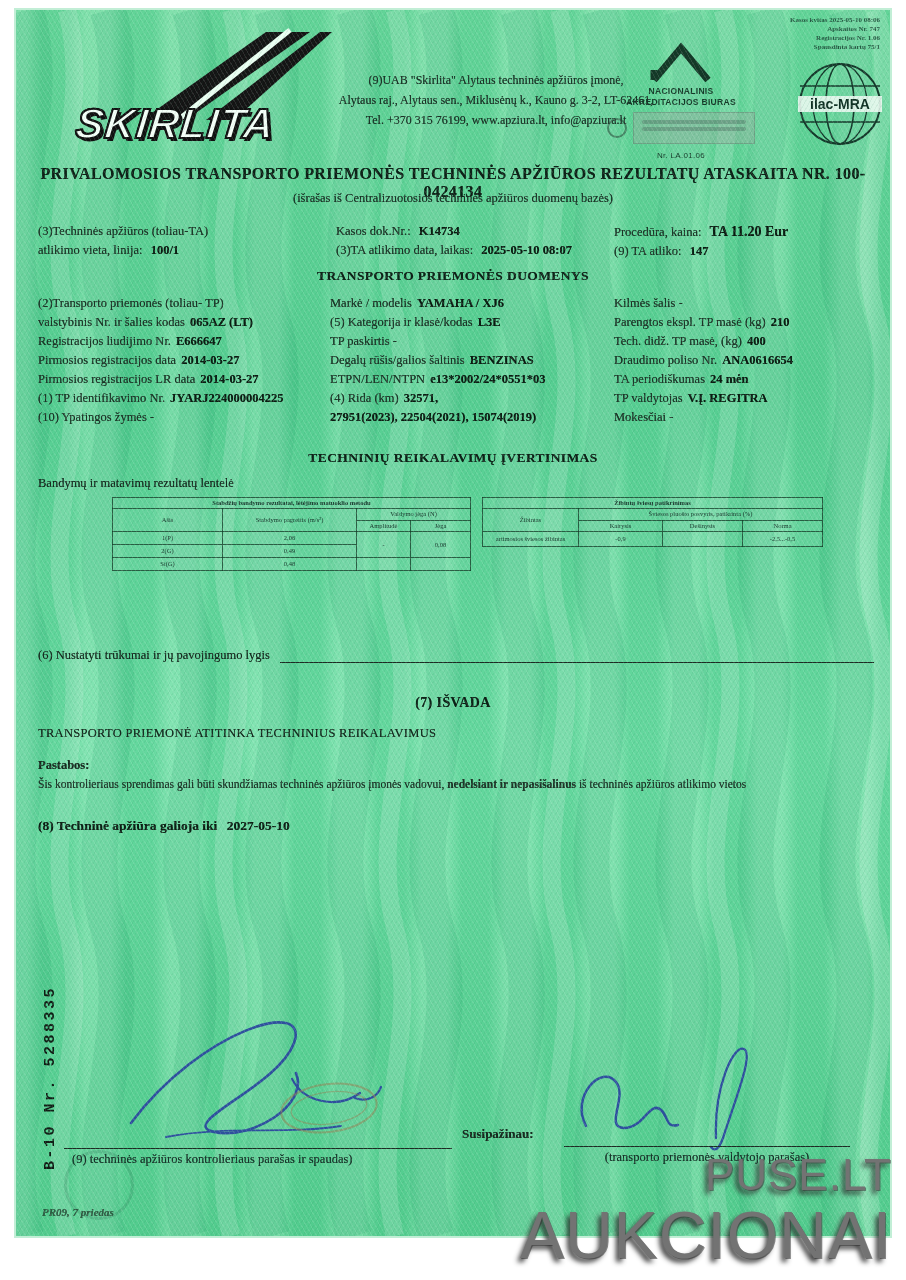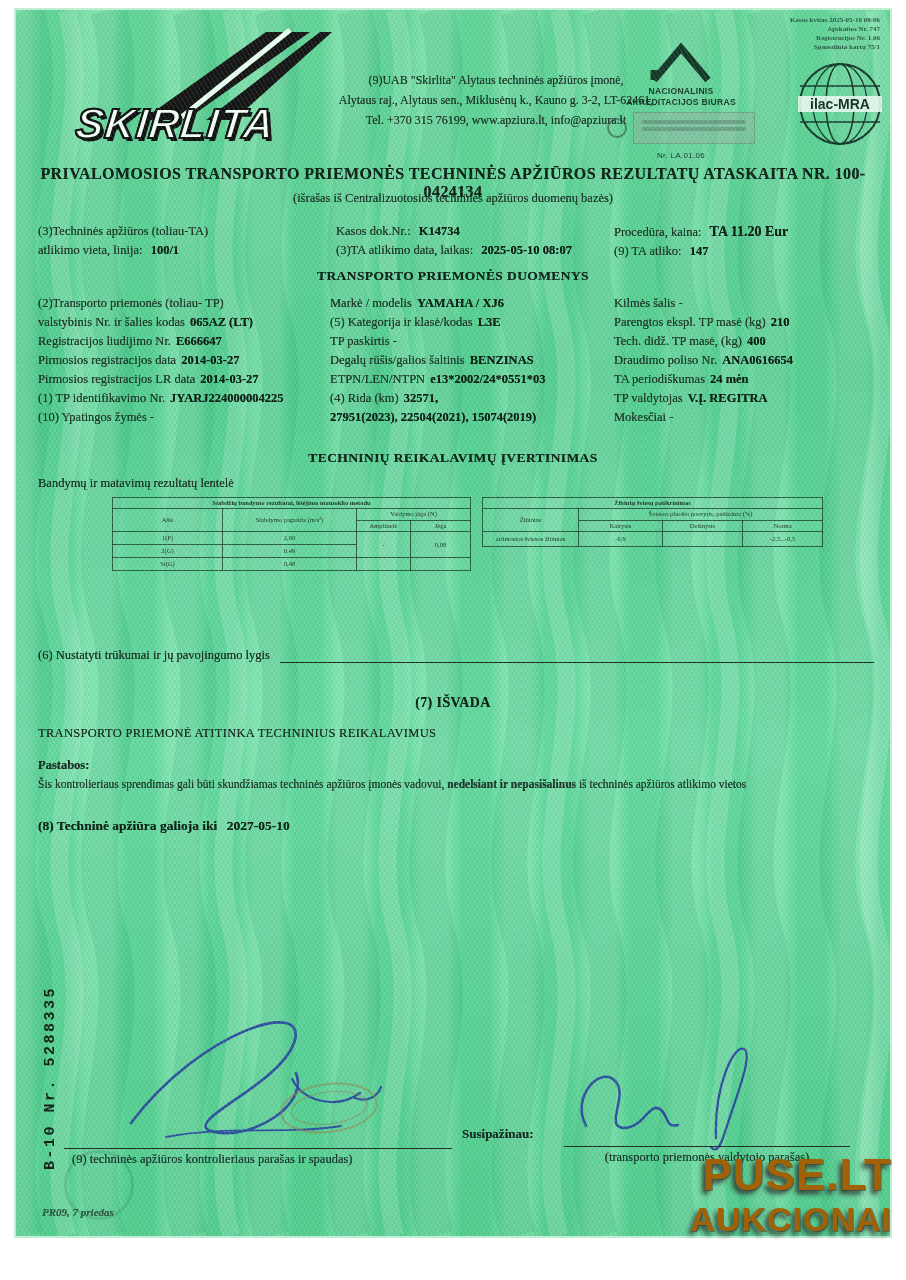--- a/index.html
+++ b/index.html
@@ -34,21 +34,21 @@
   .meta-line{font-size:12.5px;line-height:19px;white-space:nowrap;}
   .sec-title{font-size:13.5px;font-weight:bold;letter-spacing:.4px;color:#0d2016;}
   .ttable{border-collapse:collapse;table-layout:fixed;background:rgba(255,255,255,0.06);}
   .ttable td{
     border:1px solid rgba(20,60,40,.78);font-size:6.5px;line-height:8px;
     text-align:center;vertical-align:middle;padding:1px 2px;color:#17342a;
     overflow:hidden;white-space:nowrap;
   }
   .ttable td.band{font-size:6.5px;font-weight:bold;}
   .wm{
-    font-family:"Liberation Sans", sans-serif;font-weight:700;color:#a16207;
+    font-family:"Liberation Sans", sans-serif;font-weight:400;color:#737373;
     text-shadow:-3px 4px 5px rgba(45,45,45,.9), 1px 1px 0 rgba(70,70,70,.6);
     line-height:1.0;letter-spacing:1px;z-index:50;text-align:right;
   }
   .logo-word{
     font-family:"Liberation Sans", sans-serif;font-weight:900;font-style:italic;
     font-size:42px;letter-spacing:1px;color:#f4fff8;transform:skewX(-6deg);
     -webkit-text-stroke:2px #101010;
     text-shadow:3px 3px 0 #101010,-1px -1px 0 #101010,1px -1px 0 #101010,-1px 1px 0 #101010;
   }
   .corner{font-size:7px;line-height:9px;font-weight:bold;color:#174030;text-align:right;opacity:.85;}
@@ -317,13 +317,13 @@
     <path d="M152,98 C150,46 170,4 180,9 C190,14 171,60 159,98 C155,109 151,112 147,107" fill="none" stroke="#2e4f9e" stroke-width="2.3" stroke-linecap="round"></path>
   </svg>
   <div class="abs sigline" style="left:548px;top:1124px;width:286px;height:12px;"></div>
   <div class="abs caption soft" style="left:548px;top:1140px;width:286px;text-align:center;">(transporto priemonės valdytojo parašas)</div>
 
   <div class="abs soft" style="left:26px;top:1196px;font-size:11px;font-style:italic;font-weight:bold;color:#24402f;opacity:.8;">PR09, 7 priedas</div>
 
 </div>
 
 <div class="abs wm" style="right:14px;top:1153px;font-size:44px;">PUSE.LT</div>
-<div class="abs wm" style="right:14px;top:1202px;font-size:34px;">AUKCIONAI</div>
+<div class="abs wm" style="right:14px;top:1202px;font-size:66px;">AUKCIONAI</div>
 
 </body></html>

